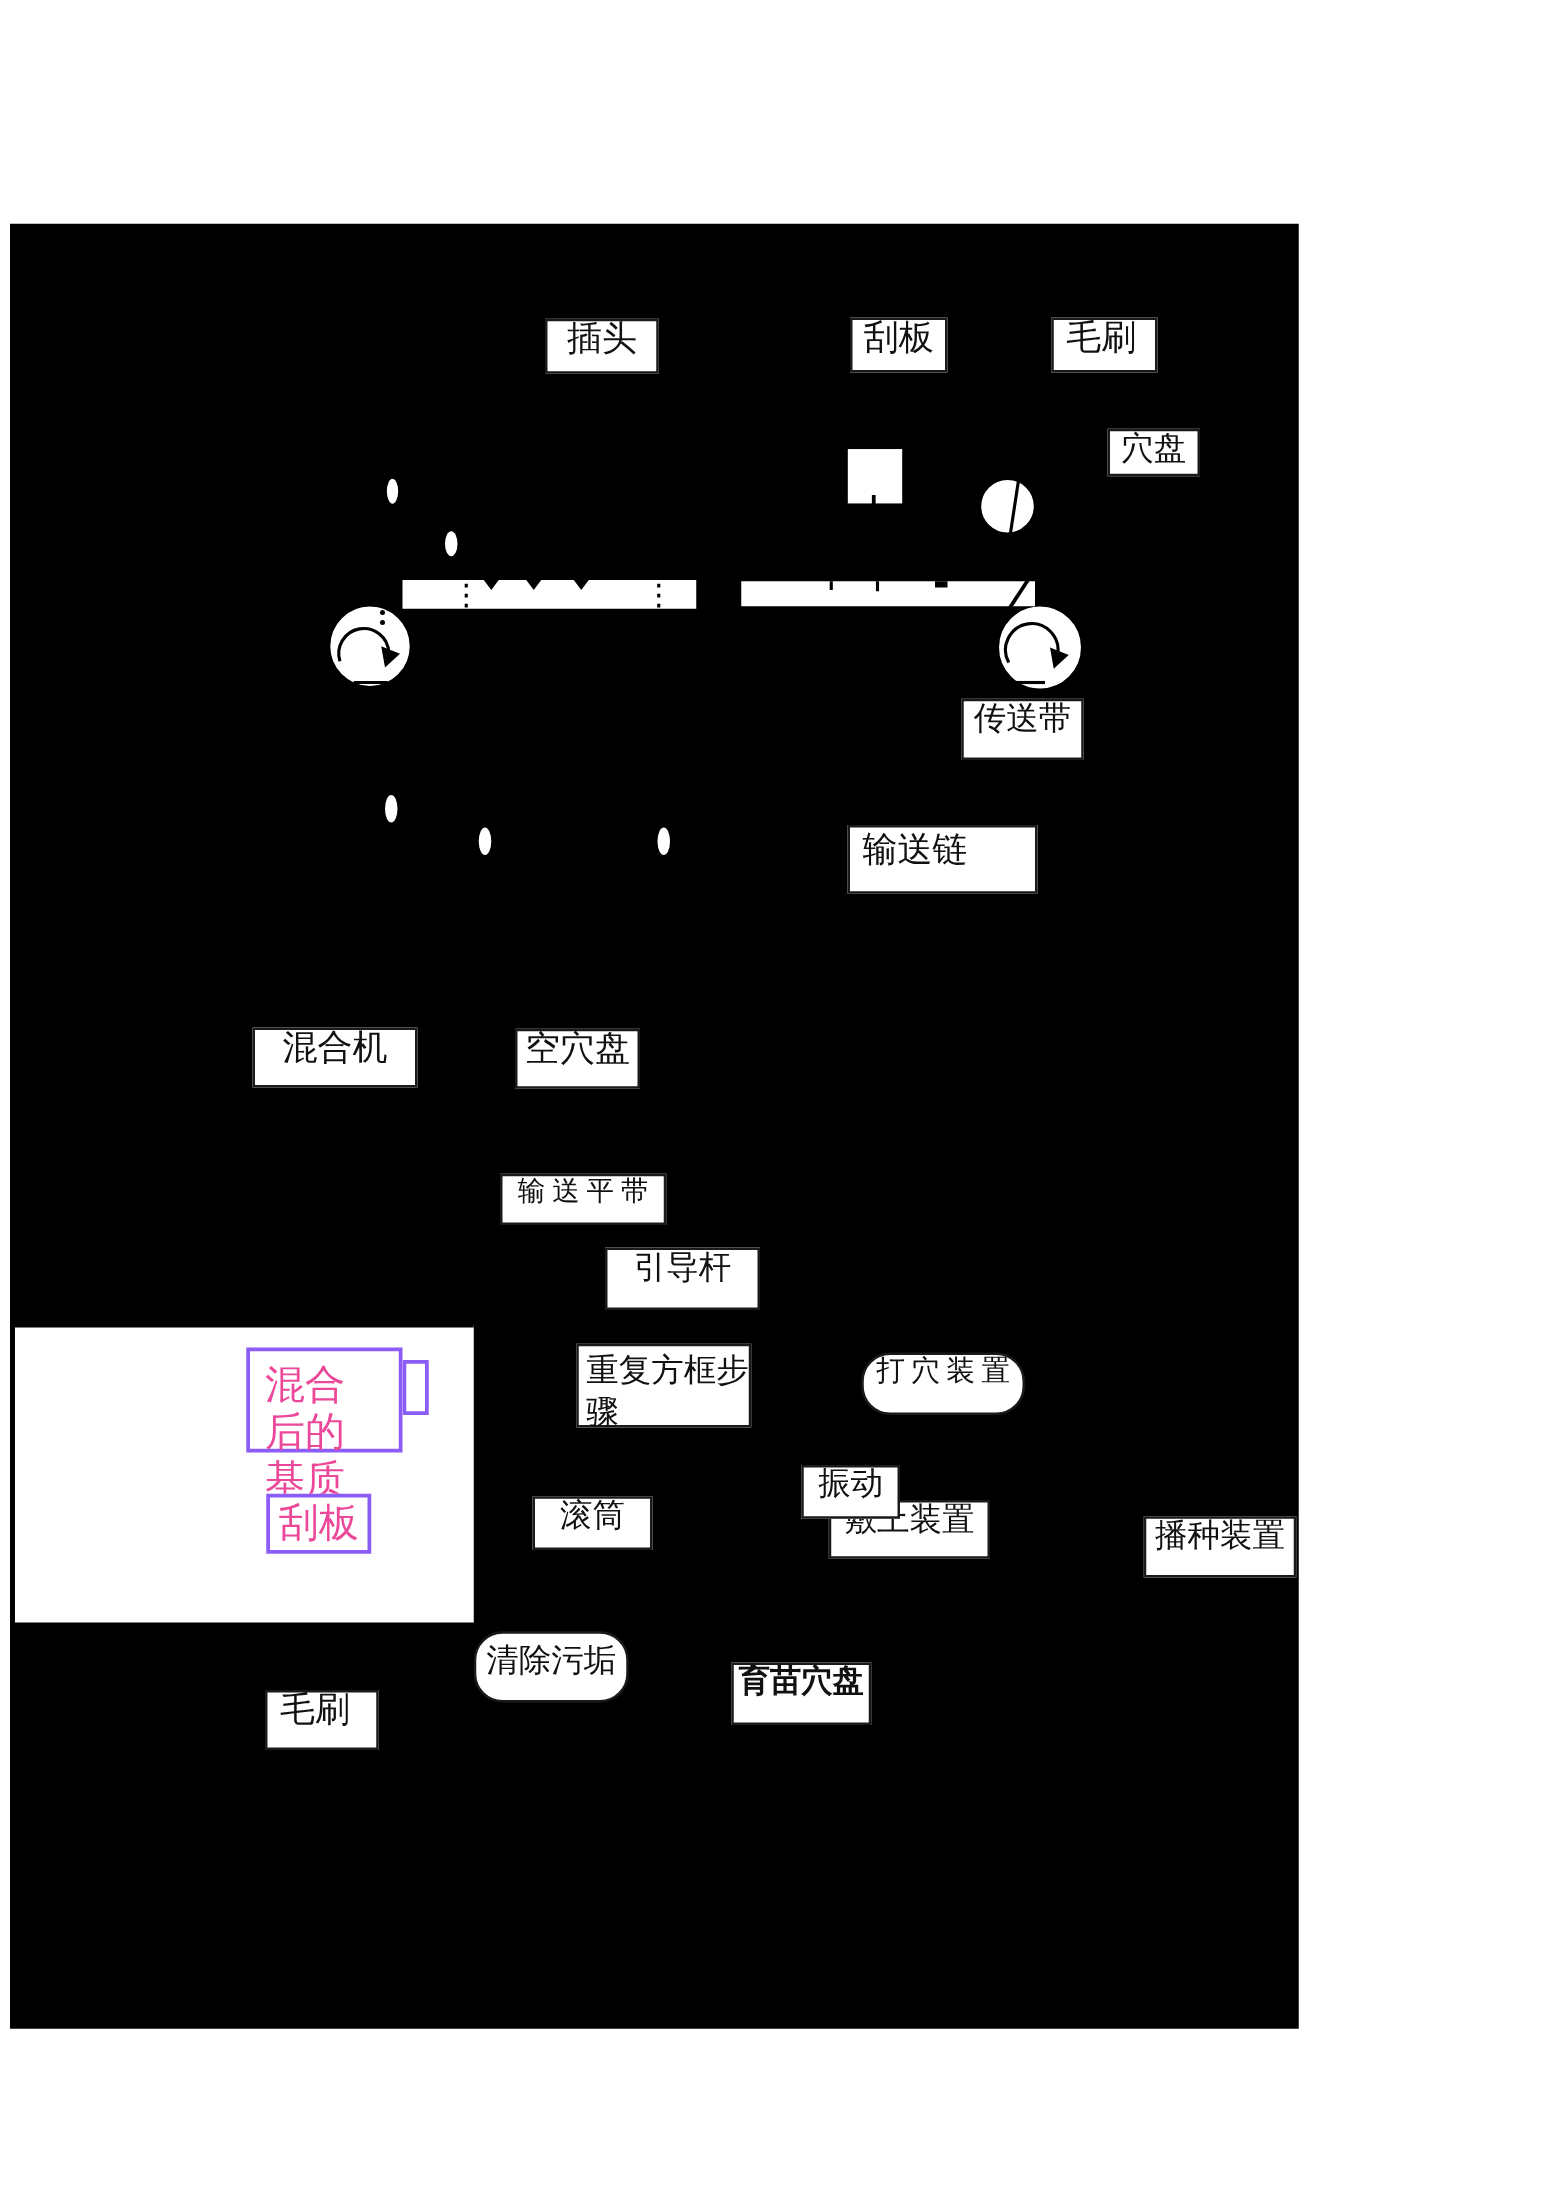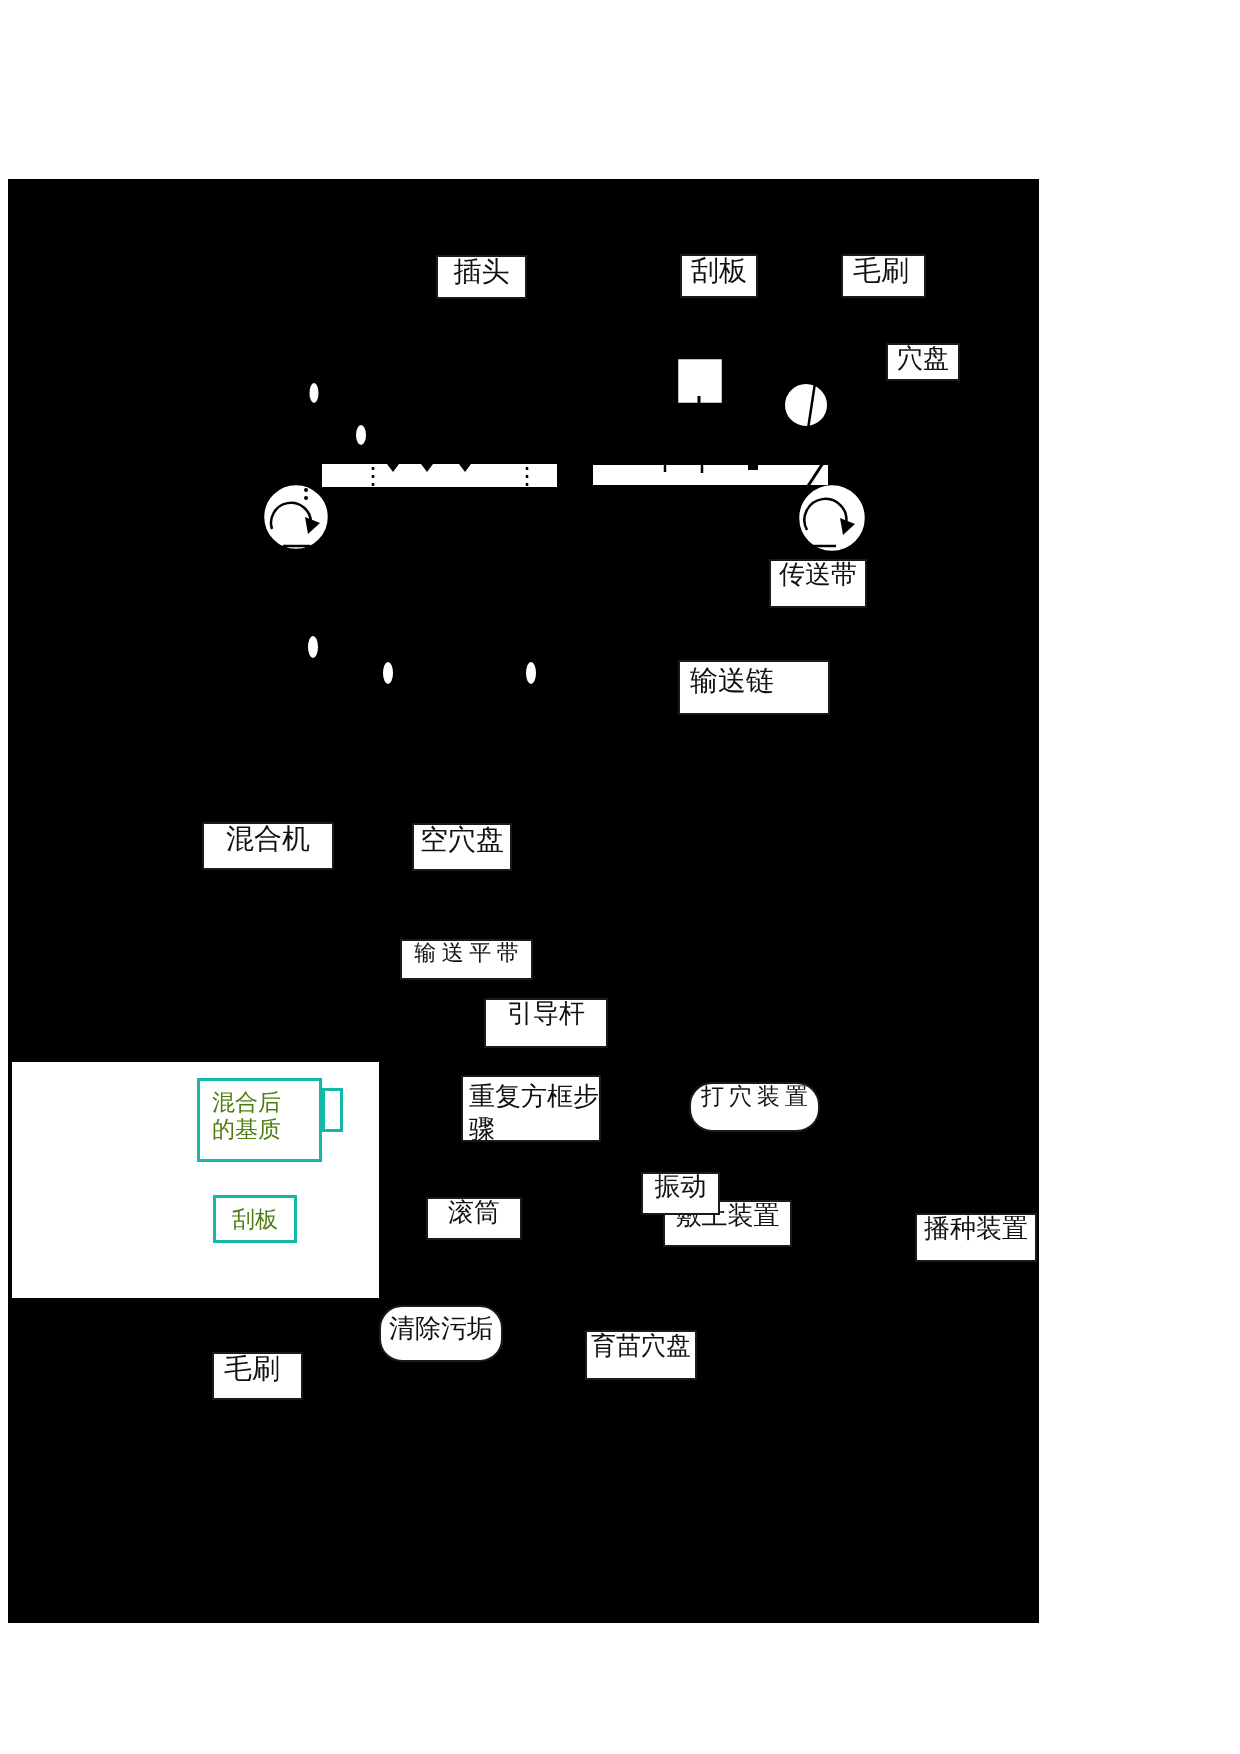--- a/index.html
+++ b/index.html
@@ -5,22 +5,22 @@
   html,body{margin:0;padding:0;background:#fff;}
   #page{position:relative;width:1240px;height:1754px;background:#ffffff;overflow:hidden;
         font-family:"Liberation Serif","DejaVu Serif",serif;color:#000;}
   #diagram{position:absolute;left:8px;top:179px;width:1031px;height:1444px;background:#000;}
   .lbl{position:absolute;background:#fff;border:2px solid #1a1a1a;box-sizing:border-box;
        display:flex;align-items:flex-start;justify-content:center;
        font-size:26px;color:#111;white-space:nowrap;line-height:1.1;}
   .svglayer{position:absolute;left:0;top:0;width:1031px;height:1444px;pointer-events:none;}
   .bigrect{position:absolute;left:4px;top:881px;width:367px;height:238px;background:#fff;
            border-top:2px solid #000;box-sizing:border-box;}
-  .innerbox{position:absolute;background:#fff;border:3px solid #14b8a6;box-sizing:border-box;
-            font-size:23px;color:#4d7c0f;}
+  .innerbox{position:absolute;background:#fff;border:3px solid #8b5cf6;box-sizing:border-box;
+            font-size:32px;color:#ec4899;}
 </style>
 </head>
 <body>
 
 <div id="page">
   <div id="diagram">
 
     <svg class="svglayer" viewBox="0 0 1031 1444">
 
       <g>
@@ -156,21 +156,21 @@
       </div>
 
     <div class="lbl" style="left:418px;top:1018px;width:96px;height:43px;font-size:26px;">
       <span>滚筒</span>
       </div>
 
     <div class="lbl" style="left:371px;top:1126px;width:124px;height:57px;font-size:26px;align-items:flex-start;padding-top:8px;border-radius:23px;">
       <span>清除污垢</span>
       </div>
 
-    <div class="lbl" style="left:577px;top:1151px;width:112px;height:50px;font-size:25px;">
+    <div class="lbl" style="left:577px;top:1151px;width:112px;height:50px;font-size:25px;font-weight:bold;">
       <span>育苗穴盘</span>
       </div>
 
     <div class="lbl" style="left:204px;top:1173px;width:91px;height:48px;font-size:28px;justify-content:flex-start;padding-left:10px;">
       <span>毛刷</span>
       </div>
 
   </div>
 </div>
 

